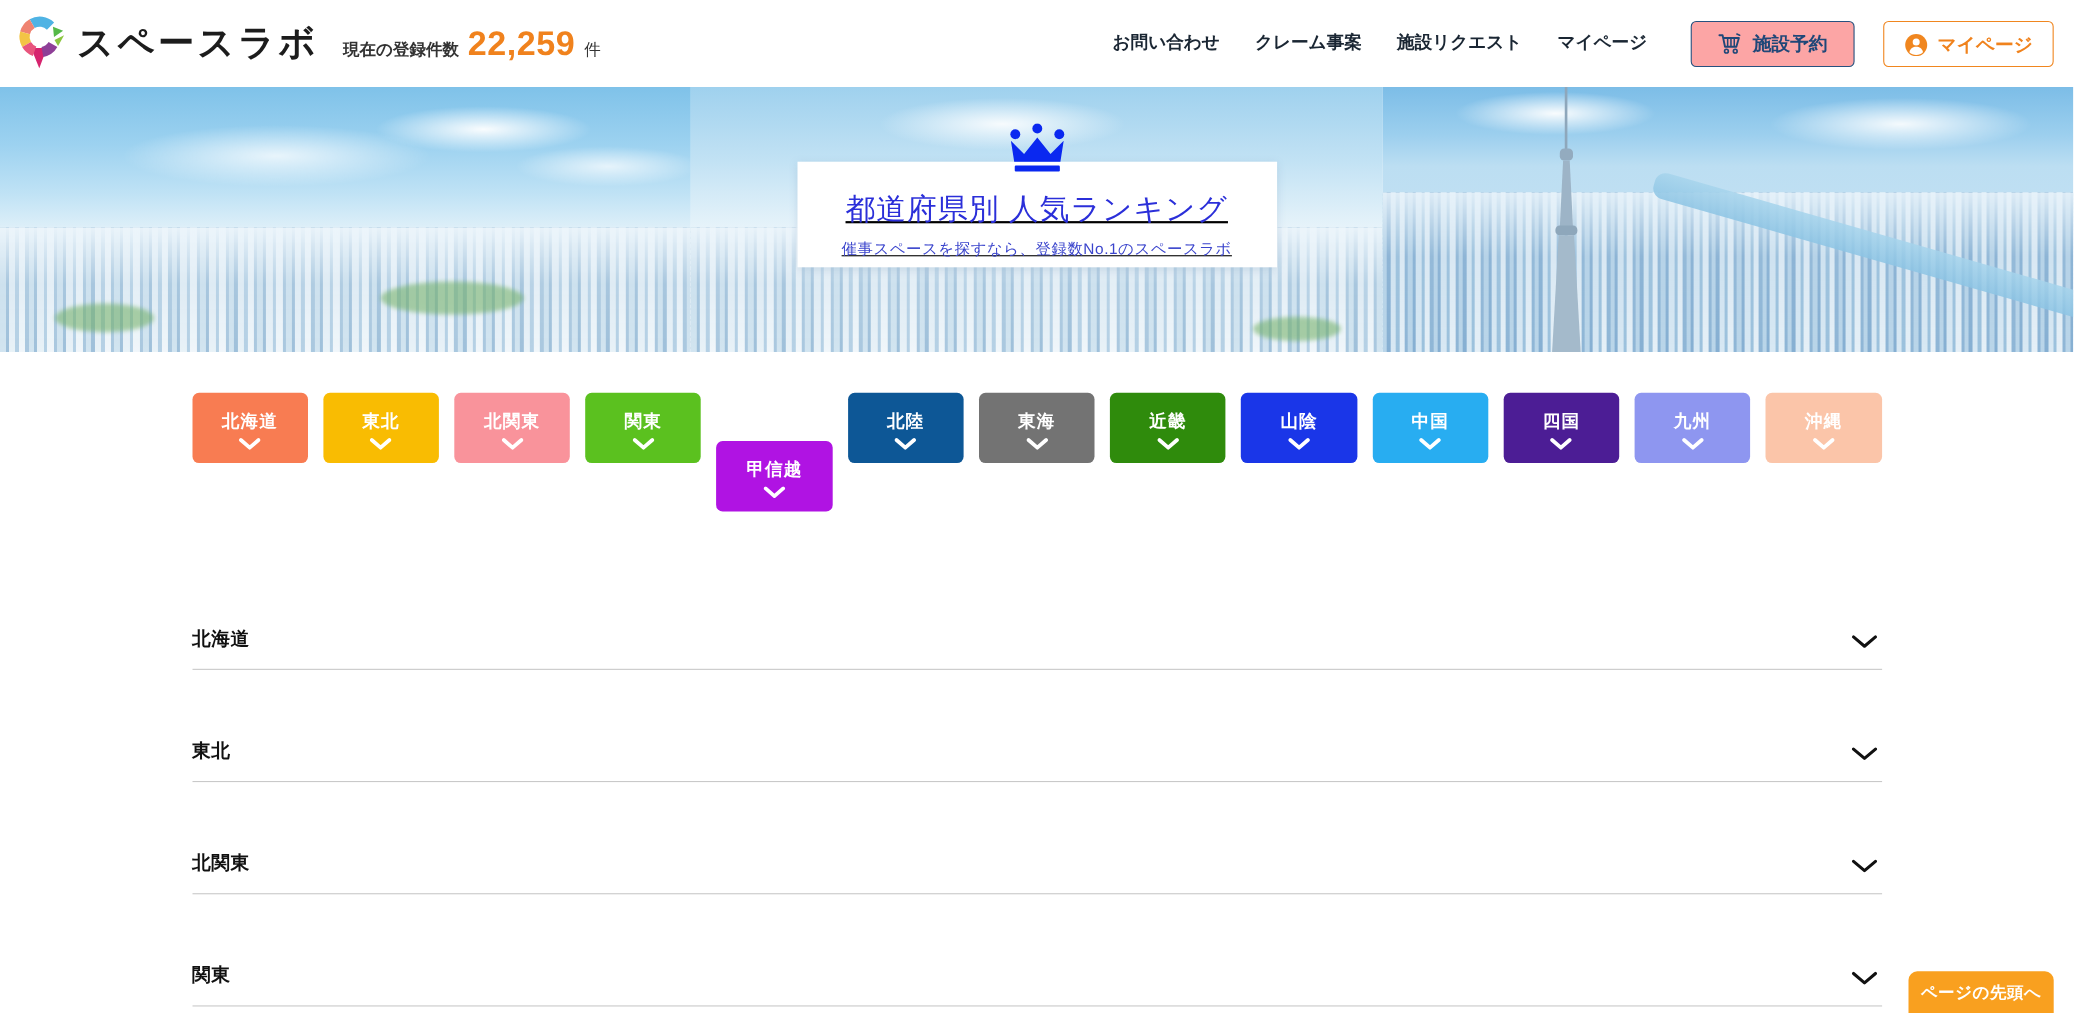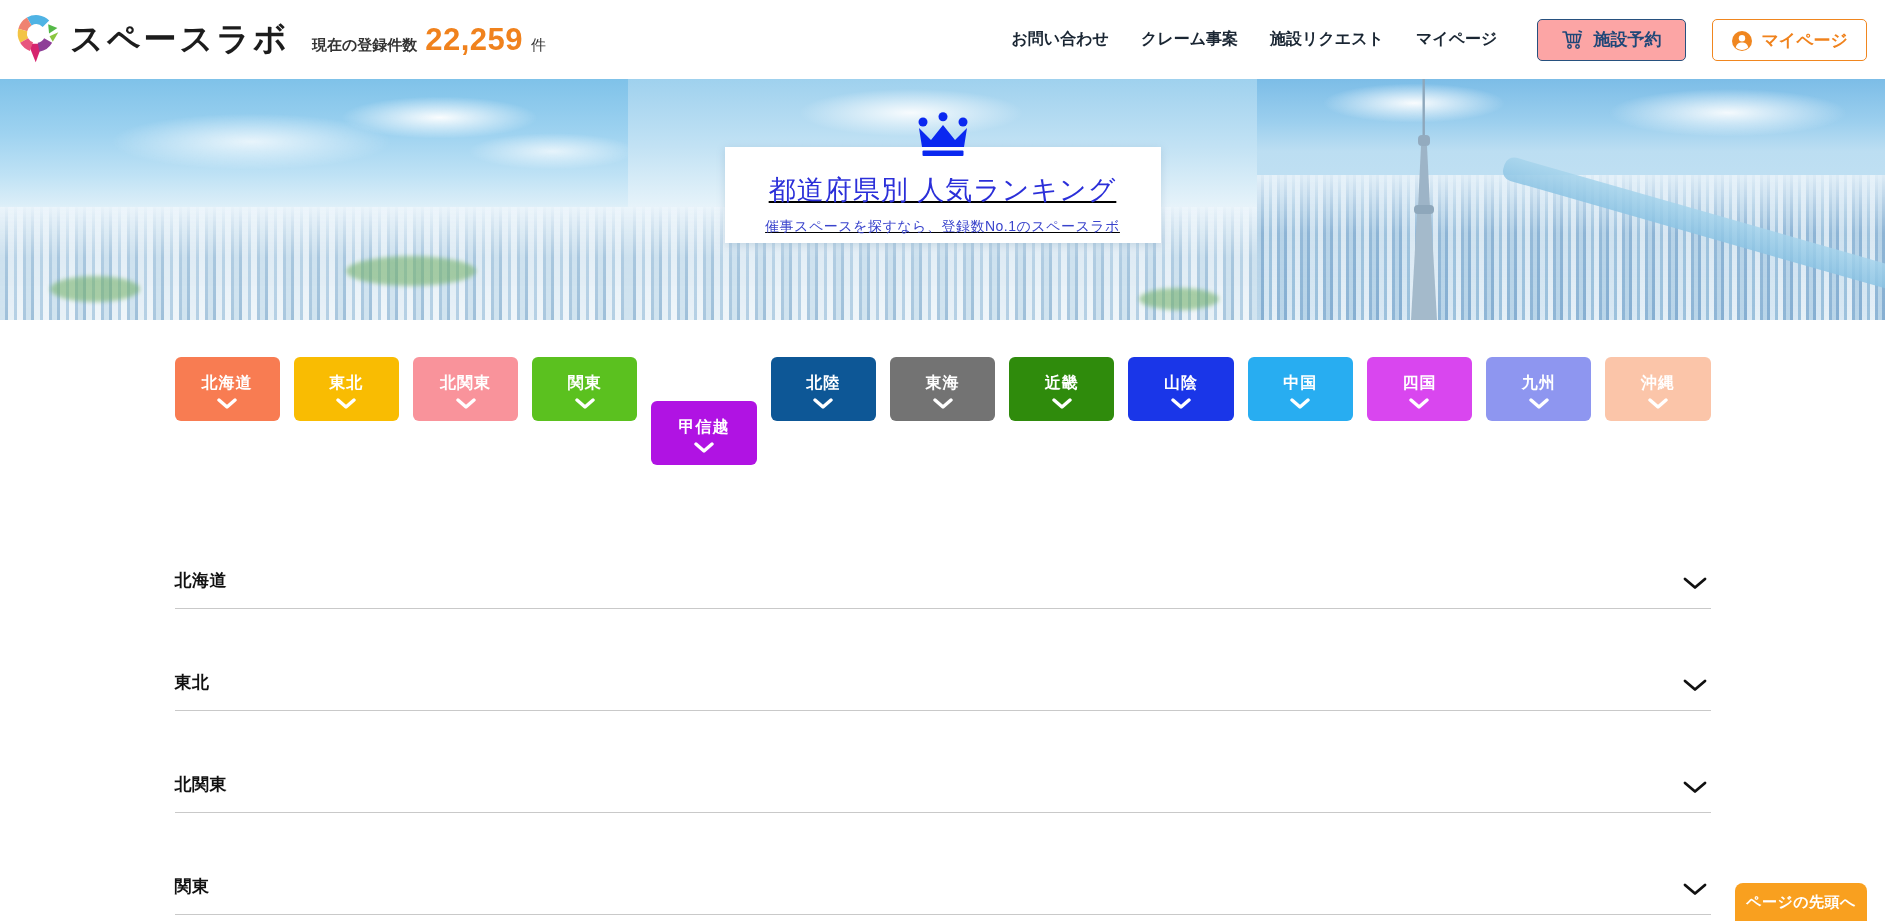--- a/index.html
+++ b/index.html
@@ -261,21 +261,21 @@
     <svg width="20" height="11" viewBox="0 0 20 11">
         <path d="M2 2 L10 9 L18 2" fill="none" stroke="#fff" stroke-width="3.4" stroke-linecap="round" stroke-linejoin="round"></path>
       </svg>
   </div>
   <div class="rbtn" style="background-color: rgb(40, 173, 241);">
     <span class="rbtn-label">中国</span>
     <svg width="20" height="11" viewBox="0 0 20 11">
         <path d="M2 2 L10 9 L18 2" fill="none" stroke="#fff" stroke-width="3.4" stroke-linecap="round" stroke-linejoin="round"></path>
       </svg>
   </div>
-  <div class="rbtn" style="background-color: #d946ef;">
+  <div class="rbtn" style="background-color: #4c1d95;">
     <span class="rbtn-label">四国</span>
     <svg width="20" height="11" viewBox="0 0 20 11">
         <path d="M2 2 L10 9 L18 2" fill="none" stroke="#fff" stroke-width="3.4" stroke-linecap="round" stroke-linejoin="round"></path>
       </svg>
   </div>
   <div class="rbtn" style="background-color: rgb(142, 150, 240);">
     <span class="rbtn-label">九州</span>
     <svg width="20" height="11" viewBox="0 0 20 11">
         <path d="M2 2 L10 9 L18 2" fill="none" stroke="#fff" stroke-width="3.4" stroke-linecap="round" stroke-linejoin="round"></path>
       </svg>

